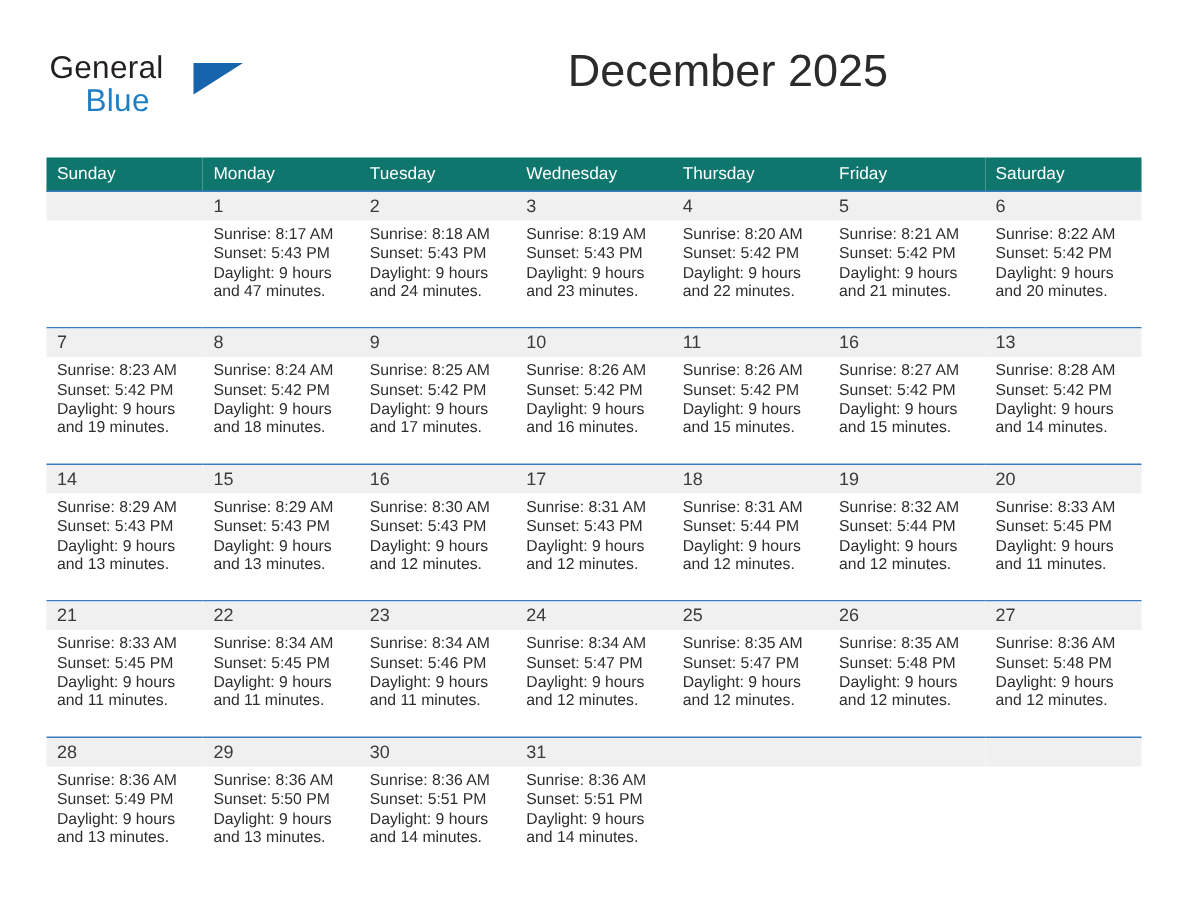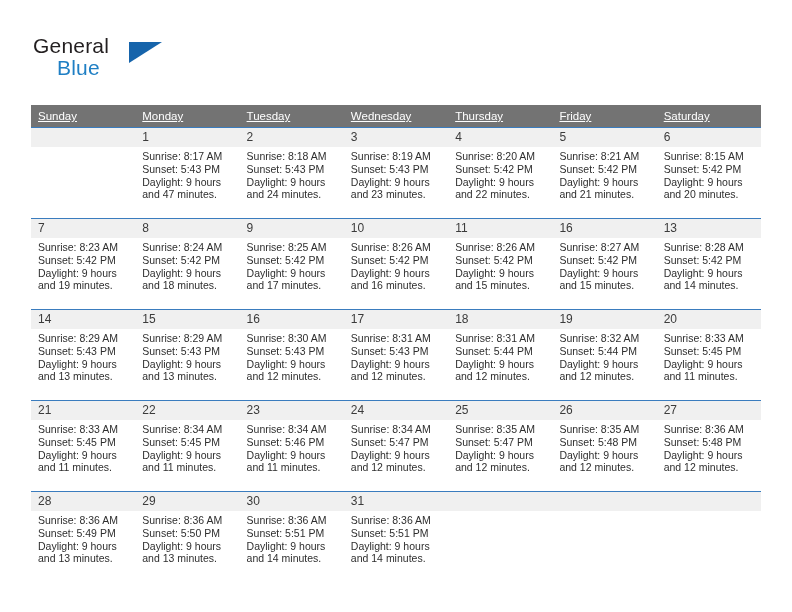--- a/index.html
+++ b/index.html
@@ -93,29 +93,28 @@
   .calendar {
     position: absolute;
     left: 31px;
     top: 105px;
     width: 730px;
     border-collapse: collapse;
     table-layout: fixed;
   }
 
   .calendar th {
-    background: #737373;
+    background: #0f766e;
     color: #ffffff;
     font-size: 11.5px;
     font-weight: normal;
     text-align: left;
     padding: 5px 0 5px 7px;
     height: 12px;
     border: none;
-    text-decoration: underline;
   }
 
   .calendar td {
     vertical-align: top;
     padding: 0;
     border: none;
     width: 104.28px;
     height: 90px;
   }
 
@@ -167,20 +166,21 @@
 
   <div class="header">
 
     <div class="brand">
       <span class="brand-general">General</span>
       <span class="brand-flag"></span>
       <span class="brand-blue">Blue</span>
     </div>
 
     <div class="title-block">
+      <div class="title-month">December 2025</div>
     </div>
 
   </div>
 
   <table class="calendar">
     <thead>
       <tr class="headrow">
         <th>Sunday</th>
         <th>Monday</th>
         <th>Tuesday</th>
@@ -263,21 +263,21 @@
                   <div>and 21 minutes.</div>
                 </div>
               </div>
             </div>
           </td>
         <td>
             <div class="cell">
               <div class="cell-inner">
                 <span class="daynum">6</span>
                 <div class="info">
-                  <div>Sunrise: 8:15 AM</div>
+                  <div>Sunrise: 8:22 AM</div>
                   <div>Sunset: 5:42 PM</div>
                   <div>Daylight: 9 hours</div>
                   <div>and 20 minutes.</div>
                 </div>
               </div>
             </div>
           </td>
       </tr>
 
       <tr class="weekrow">

